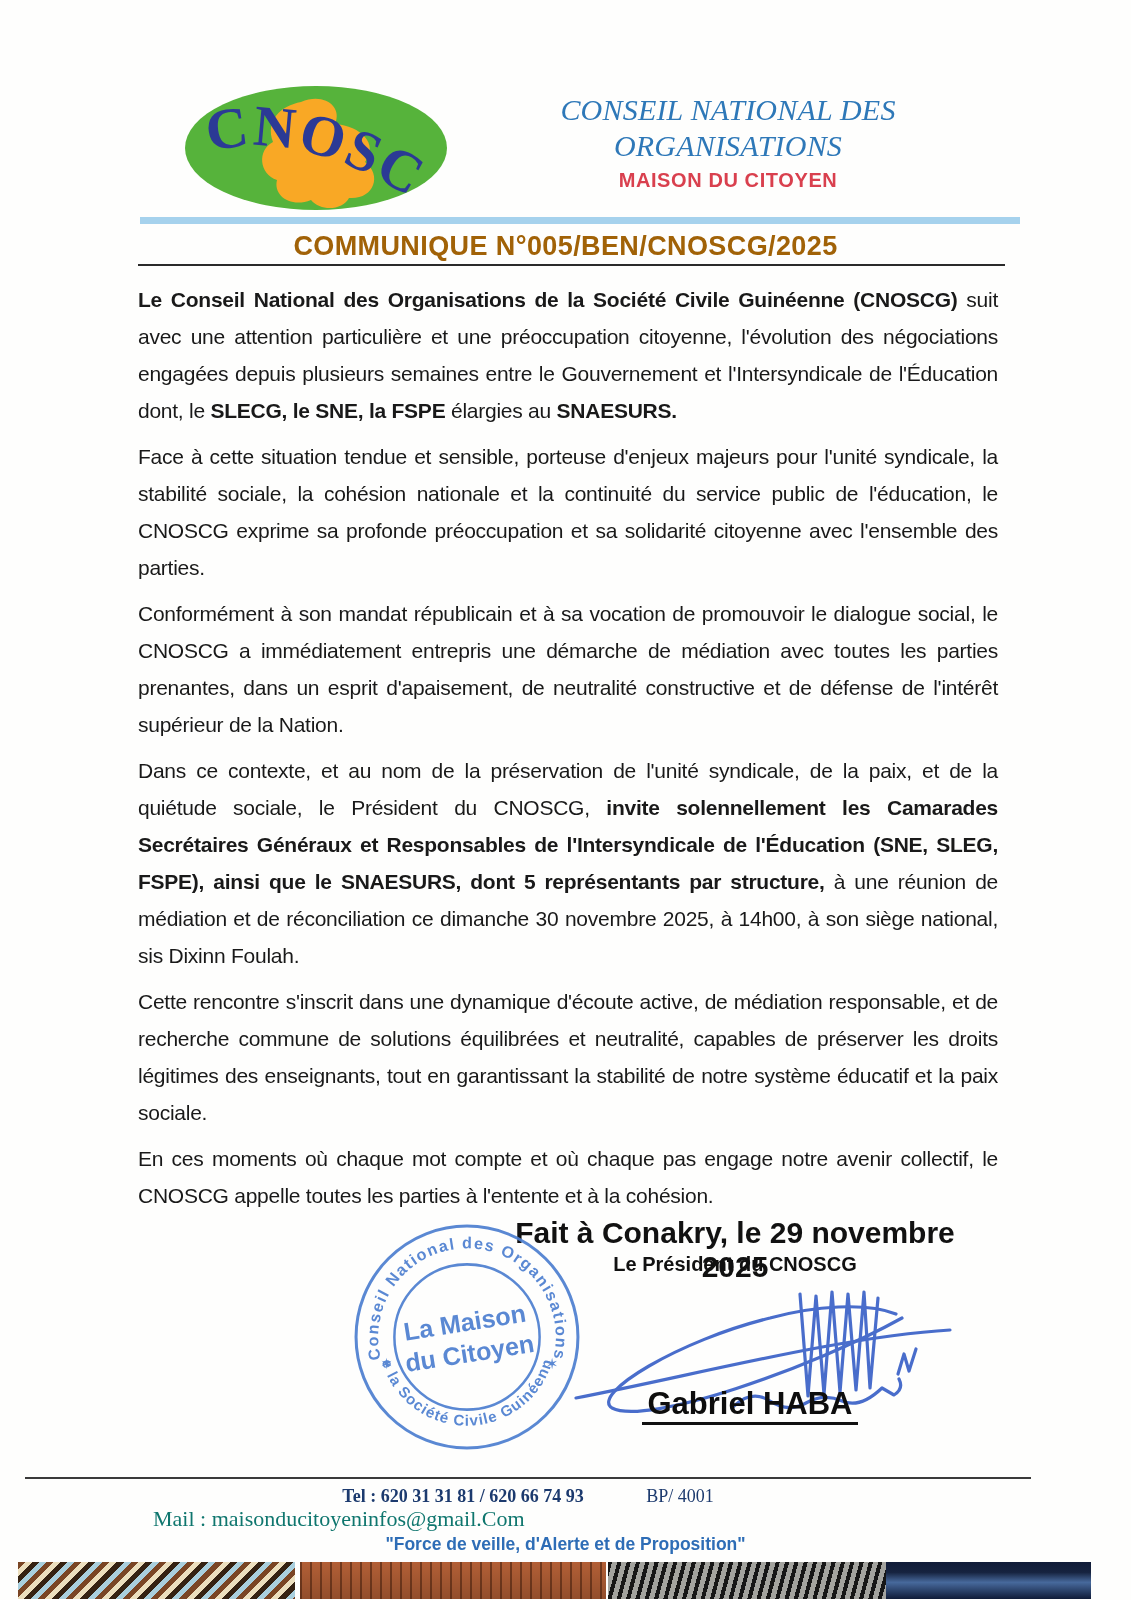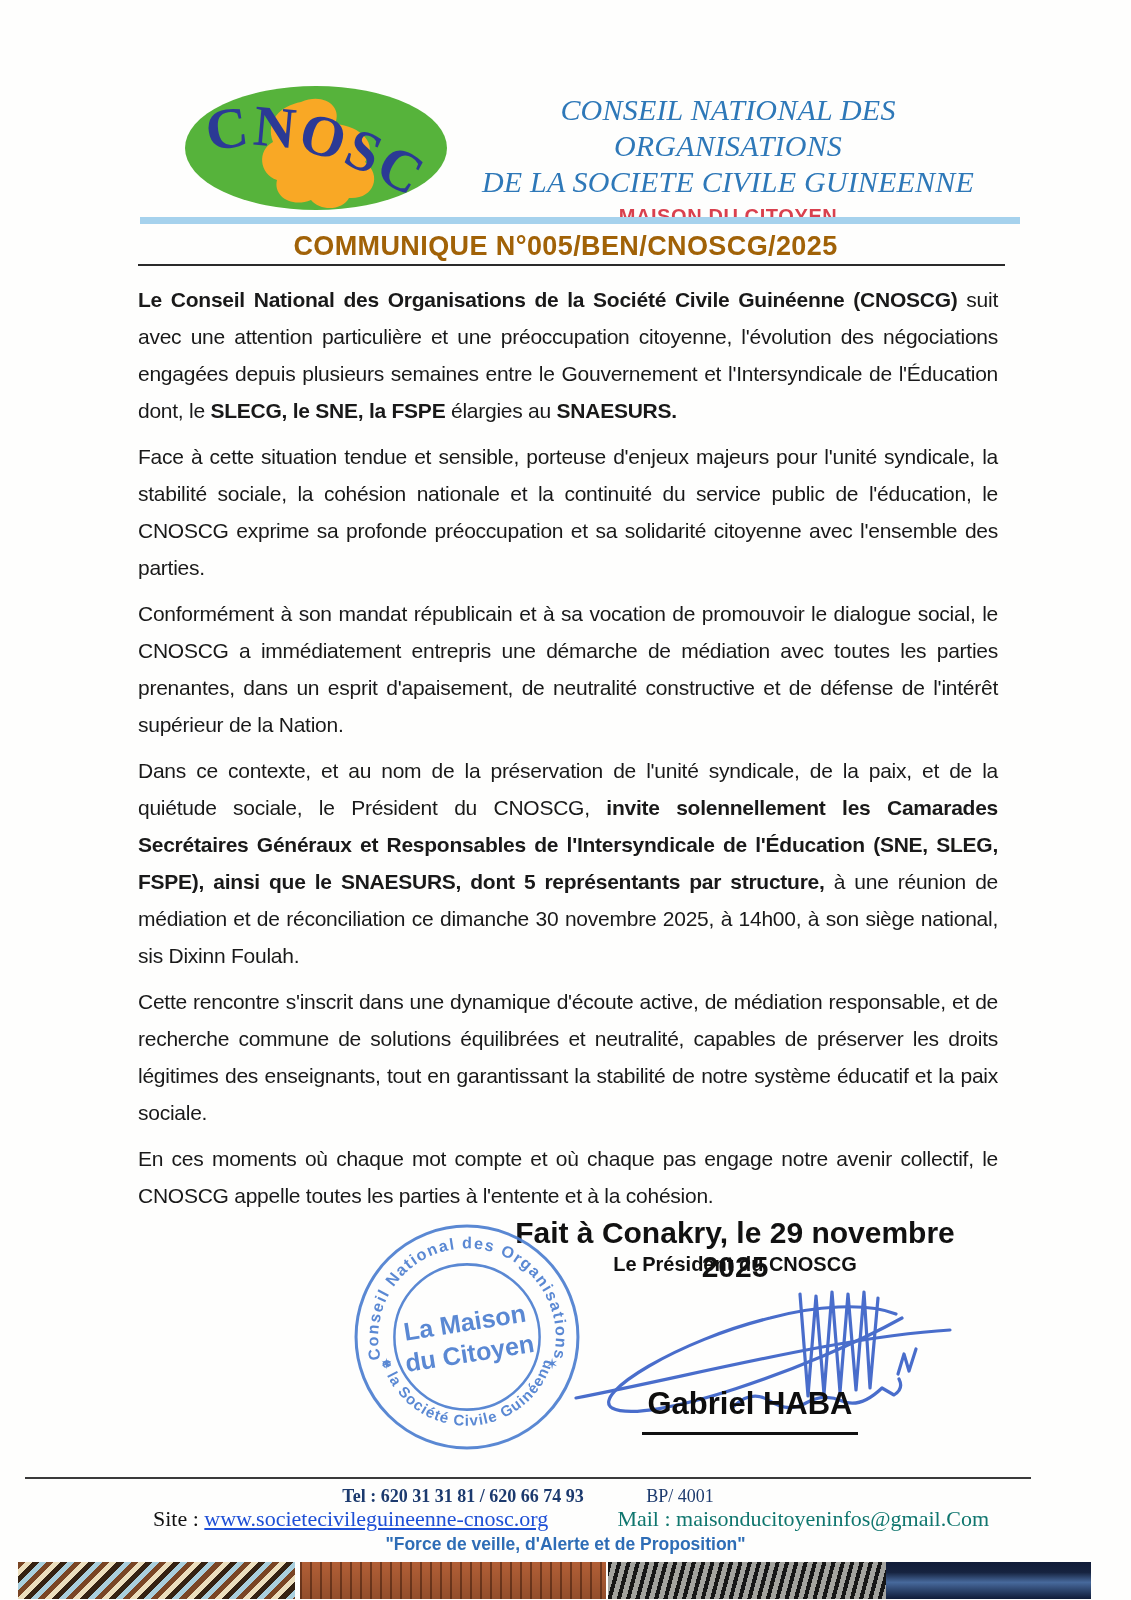--- a/index.html
+++ b/index.html
@@ -27,21 +27,21 @@
   .b { font-weight:bold; }
   
   .stamp { position:absolute; left:350px; top:1220px; width:234px; height:234px; z-index:3; opacity:.92; }
   .sig-place { position:absolute; left:500px; top:1216px; width:470px; text-align:center;
     font-weight:bold; font-size:30px; color:#111; z-index:2; }
   .sig-role  { position:absolute; left:500px; top:1253px; width:470px; text-align:center;
     font-weight:bold; font-size:20px; color:#111; z-index:2; }
   .sig-ink { position:absolute; left:562px; top:1276px; width:405px; height:140px; z-index:2; }
   .sig-name { position:absolute; left:565px; top:1386px; width:370px; text-align:center;
     font-weight:bold; font-size:31px; color:#0d0d0d; z-index:4; }
-  .sig-name span { border-bottom:3px solid #111; padding:0 6px 11px 6px; }
+  .sig-name span { border-bottom:3px solid #111; padding:0 6px 1px 6px; }
   
   .rule-bottom { position:absolute; left:25px; top:1477px; width:1006px; height:2px; background:#3a3a3a; }
   .f-line1 { position:absolute; left:25px; top:1486px; width:1006px; text-align:center;
     font-family:"Liberation Serif","DejaVu Serif",serif; font-size:18px; color:#1c3a6e; }
   .f-tel { font-weight:bold; }
   .f-bp  { margin-left:58px; }
   .f-line2 { position:absolute; left:25px; top:1506px; width:1006px; display:flex;
     justify-content:space-between; padding-left:128px; padding-right:42px;
     font-family:"Liberation Serif","DejaVu Serif",serif; font-size:22px; }
   .f-site-label { color:#111; }
@@ -73,21 +73,20 @@
     <path d="M118,18 C140,8 160,22 152,40 C178,42 196,60 182,78 C200,92 190,116 166,114
          C160,126 138,128 128,116 C108,124 90,112 94,96 C76,90 74,66 90,58 C82,36 98,22 118,18 Z" fill="#f9a825"></path>
     <path id="logo-arc" d="M26,68 Q120,42 240,122" fill="none"></path>
     <text font-family="Liberation Serif, DejaVu Serif, serif" font-weight="bold" font-size="58" fill="#2b3a95" letter-spacing="2">
       <textPath href="#logo-arc">CNOSCG</textPath>
     </text>
   </svg>
 
   <div class="org-block">
     <div class="org-line">CONSEIL NATIONAL DES ORGANISATIONS</div>
-    <div class="org-line">DE LA SOCIETE CIVILE GUINEENNE</div>
     <div class="org-sub">MAISON DU CITOYEN</div>
   </div>
 
   <div class="divider"></div>
 
   <div class="communique">COMMUNIQUE N°005/BEN/CNOSCG/2025</div>
   <div class="rule-top"></div>
 
   <main class="body-text" id="body-text">
       <p><span class="b">Le Conseil National des Organisations de la Société Civile Guinéenne (CNOSCG)</span><span> suit avec une attention particulière et une préoccupation citoyenne, l'évolution des négociations engagées depuis plusieurs semaines entre le Gouvernement et l'Intersyndicale de l'Éducation dont, le </span><span class="b">SLECG, le SNE, la FSPE</span><span> élargies au </span><span class="b">SNAESURS.</span></p>
@@ -135,24 +134,20 @@
   <div class="sig-name">
     <span>Gabriel HABA</span>
   </div>
 
   <div class="rule-bottom"></div>
   <div class="f-line1">
     <span class="f-tel">Tel : 620 31 31 81 / 620 66 74 93</span>
     <span class="f-bp">BP/ 4001</span>
   </div>
   <div class="f-line2">
-    <span>
-      <span class="f-site-label">Site :</span>
-      <span class="f-url">www.societecivileguineenne-cnosc.org</span>
-    </span>
     <span class="f-mail">Mail : maisonducitoyeninfos@gmail.Com</span>
   </div>
   <div class="f-motto">"Force de veille, d'Alerte et de Proposition"</div>
 
   <div class="strip">
     <div class="seg1"></div>
     <div class="seg2"></div>
     <div class="seg3"></div>
     <div class="seg4"></div>
   </div>

